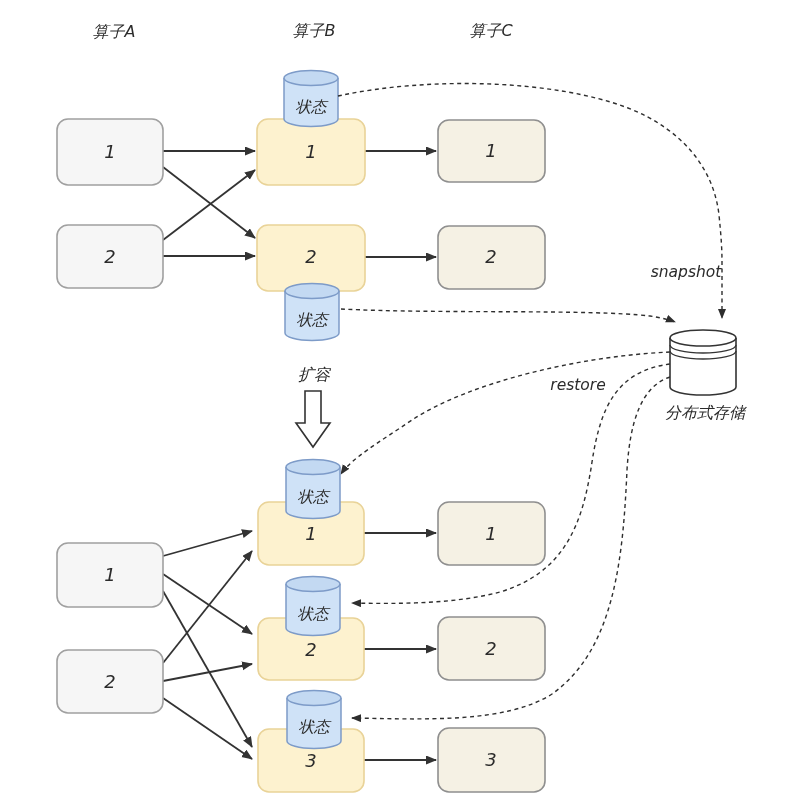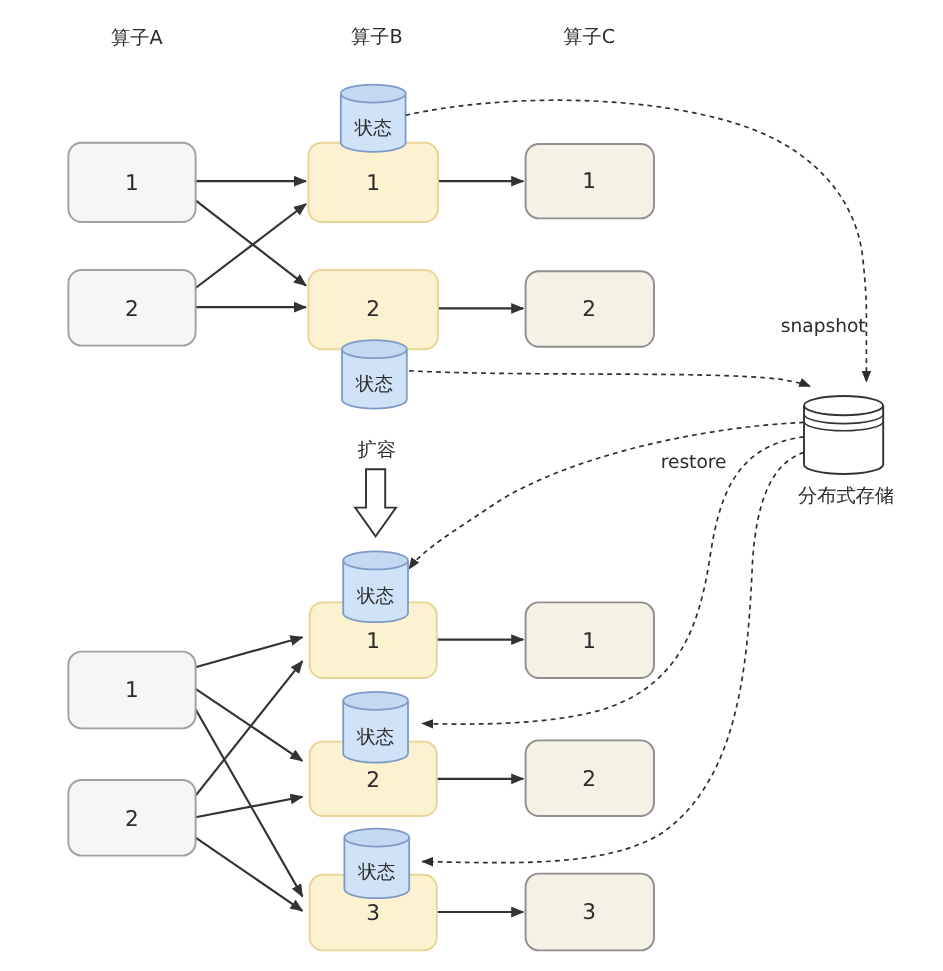--- a/index.html
+++ b/index.html
@@ -1,17 +1,17 @@
 <!DOCTYPE html>
 <html><head>
 <meta charset="utf-8">
 <style>
   html,body{margin:0;padding:0;background:#ffffff;}
   .stage{position:relative;width:786px;height:809px;background:#ffffff;overflow:hidden;
-         font-family:"DejaVu Sans","Liberation Sans",sans-serif;}
+         font-family:"DejaVu Sans","Liberation Sans",sans-serif;font-style:italic;}
   svg{display:block;}
   text{fill:#2b2b2b;font-family:"DejaVu Sans","Liberation Sans",sans-serif;}
   .col-label{font-size:16px;font-weight:500;}
   .num{font-size:18px;}
   .state-label{font-size:15.5px;}
   .en-label{font-size:15.5px;}
   .storage-label{font-size:16px;}
   .scale-label{font-size:16px;}
   .box-a{fill:#f6f6f6;stroke:#a0a0a0;stroke-width:1.6;}
   .box-b{fill:#fdf2cf;stroke:#e9d398;stroke-width:1.6;}

